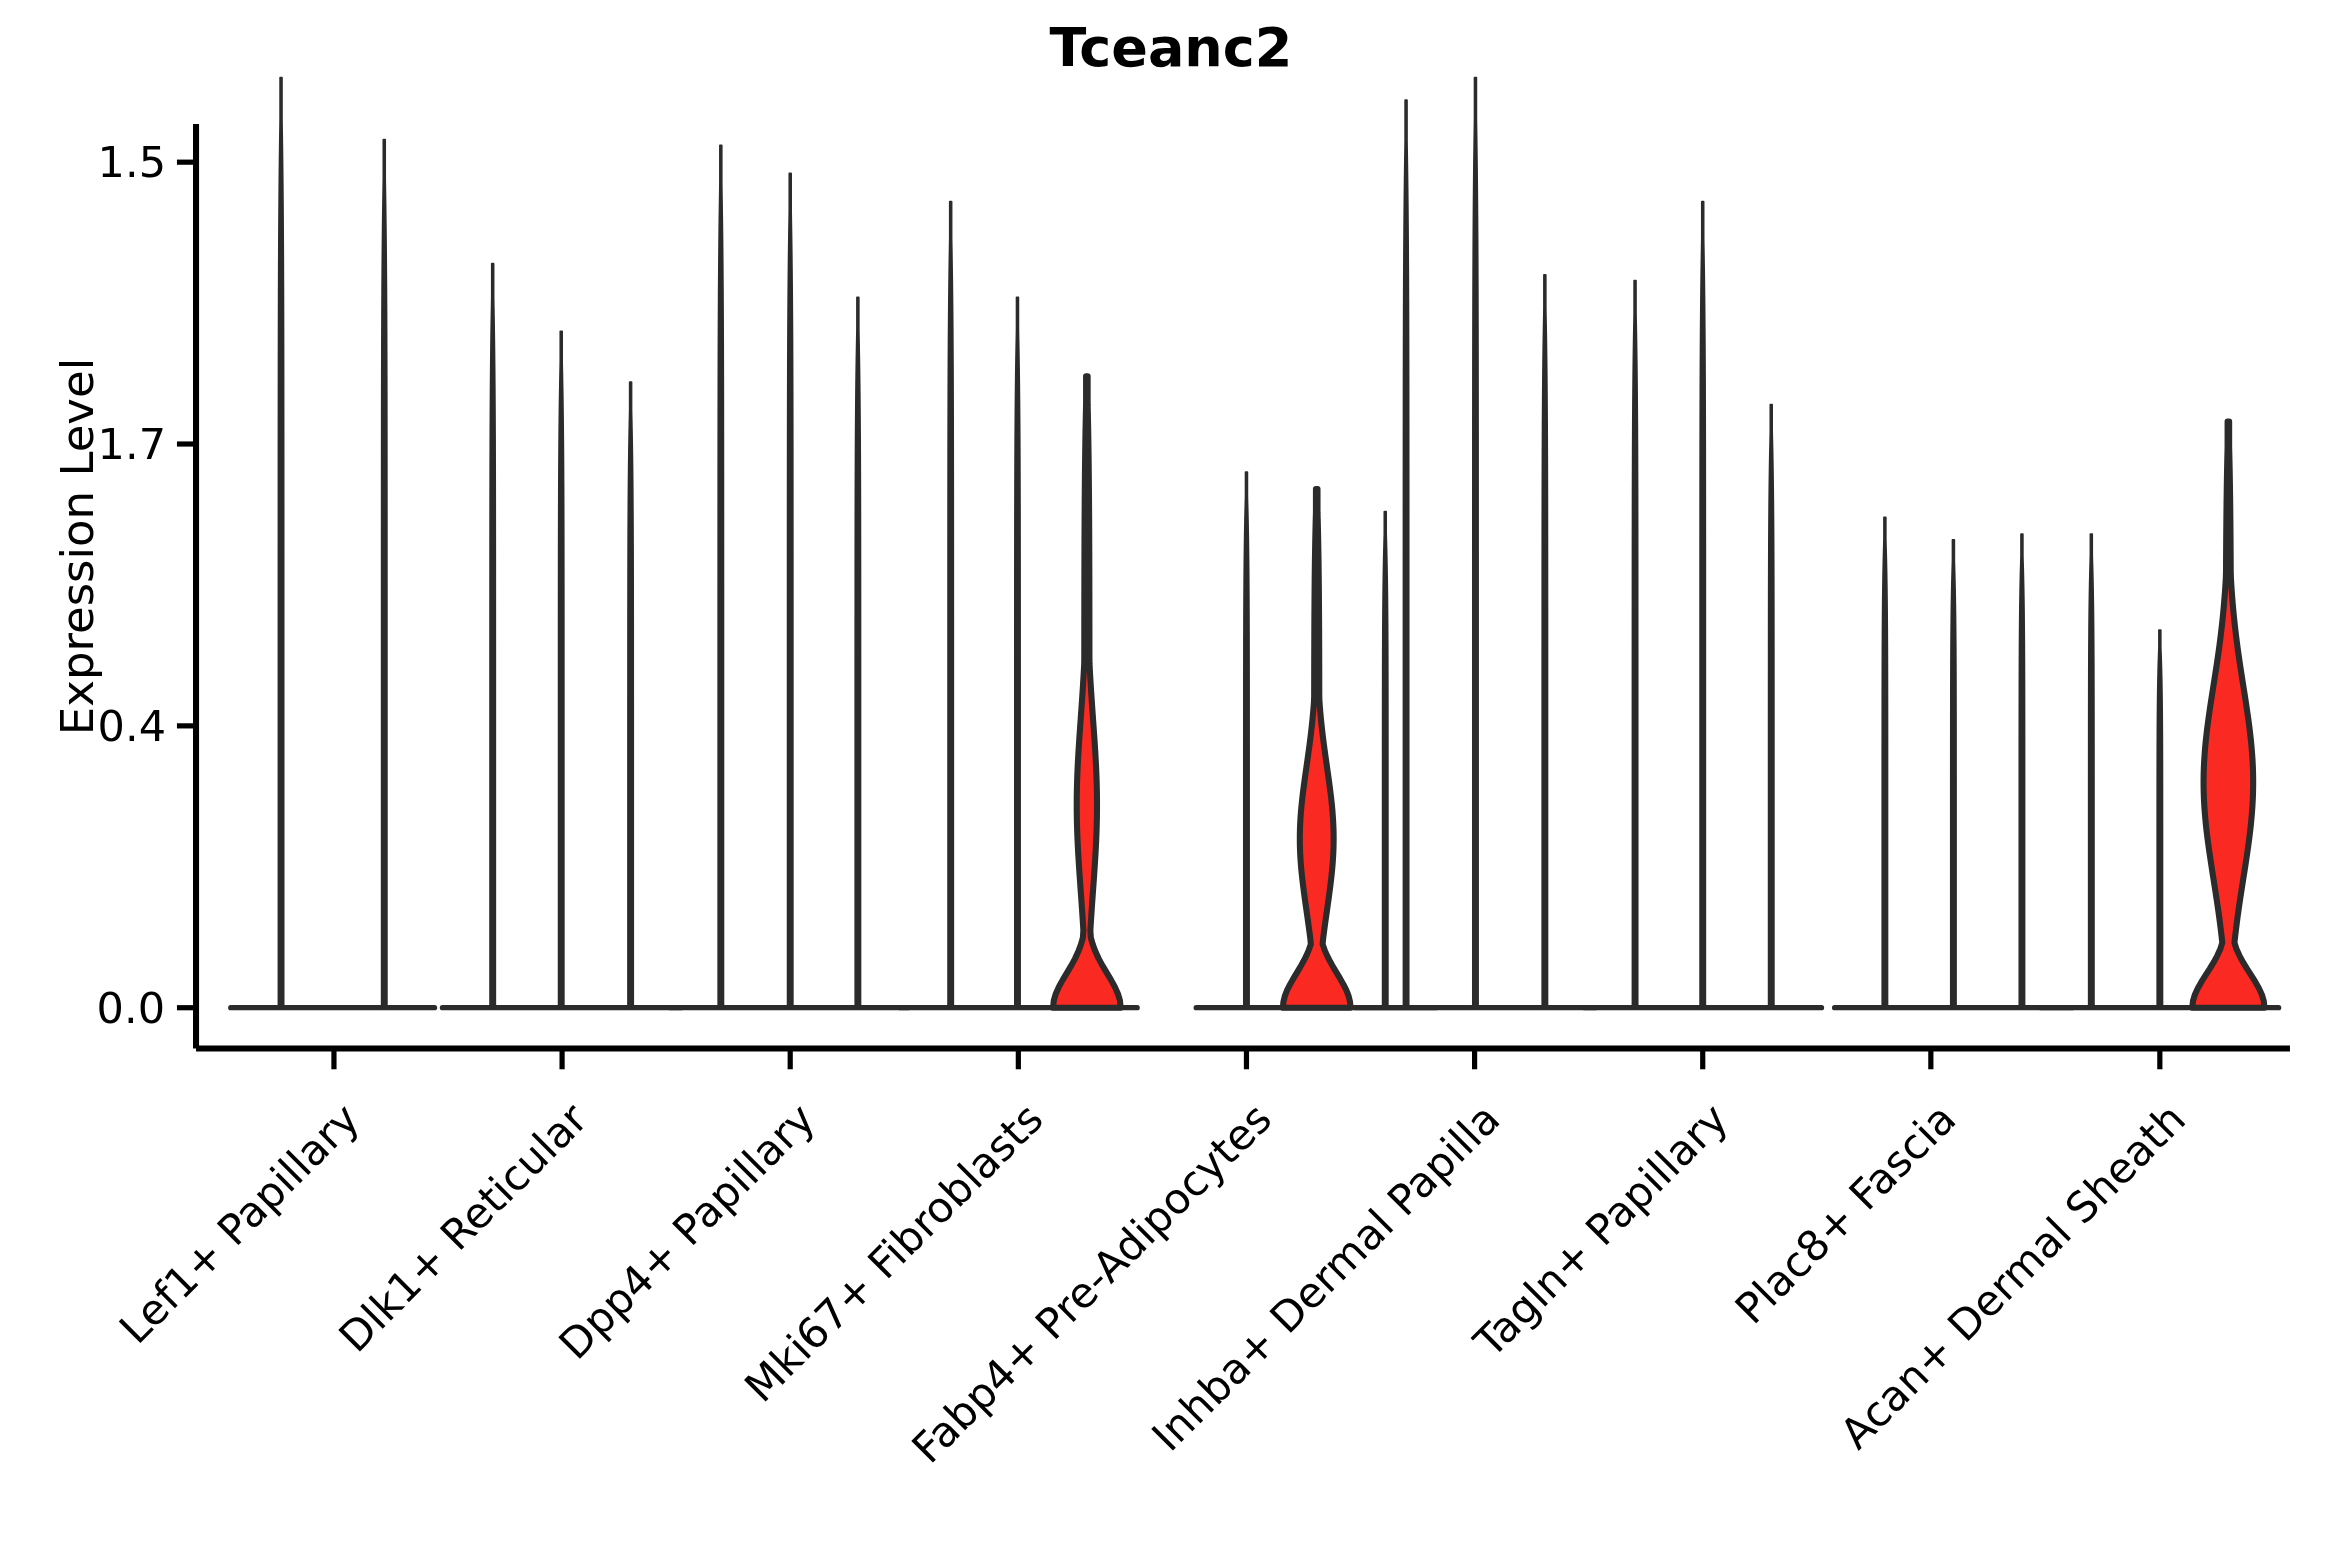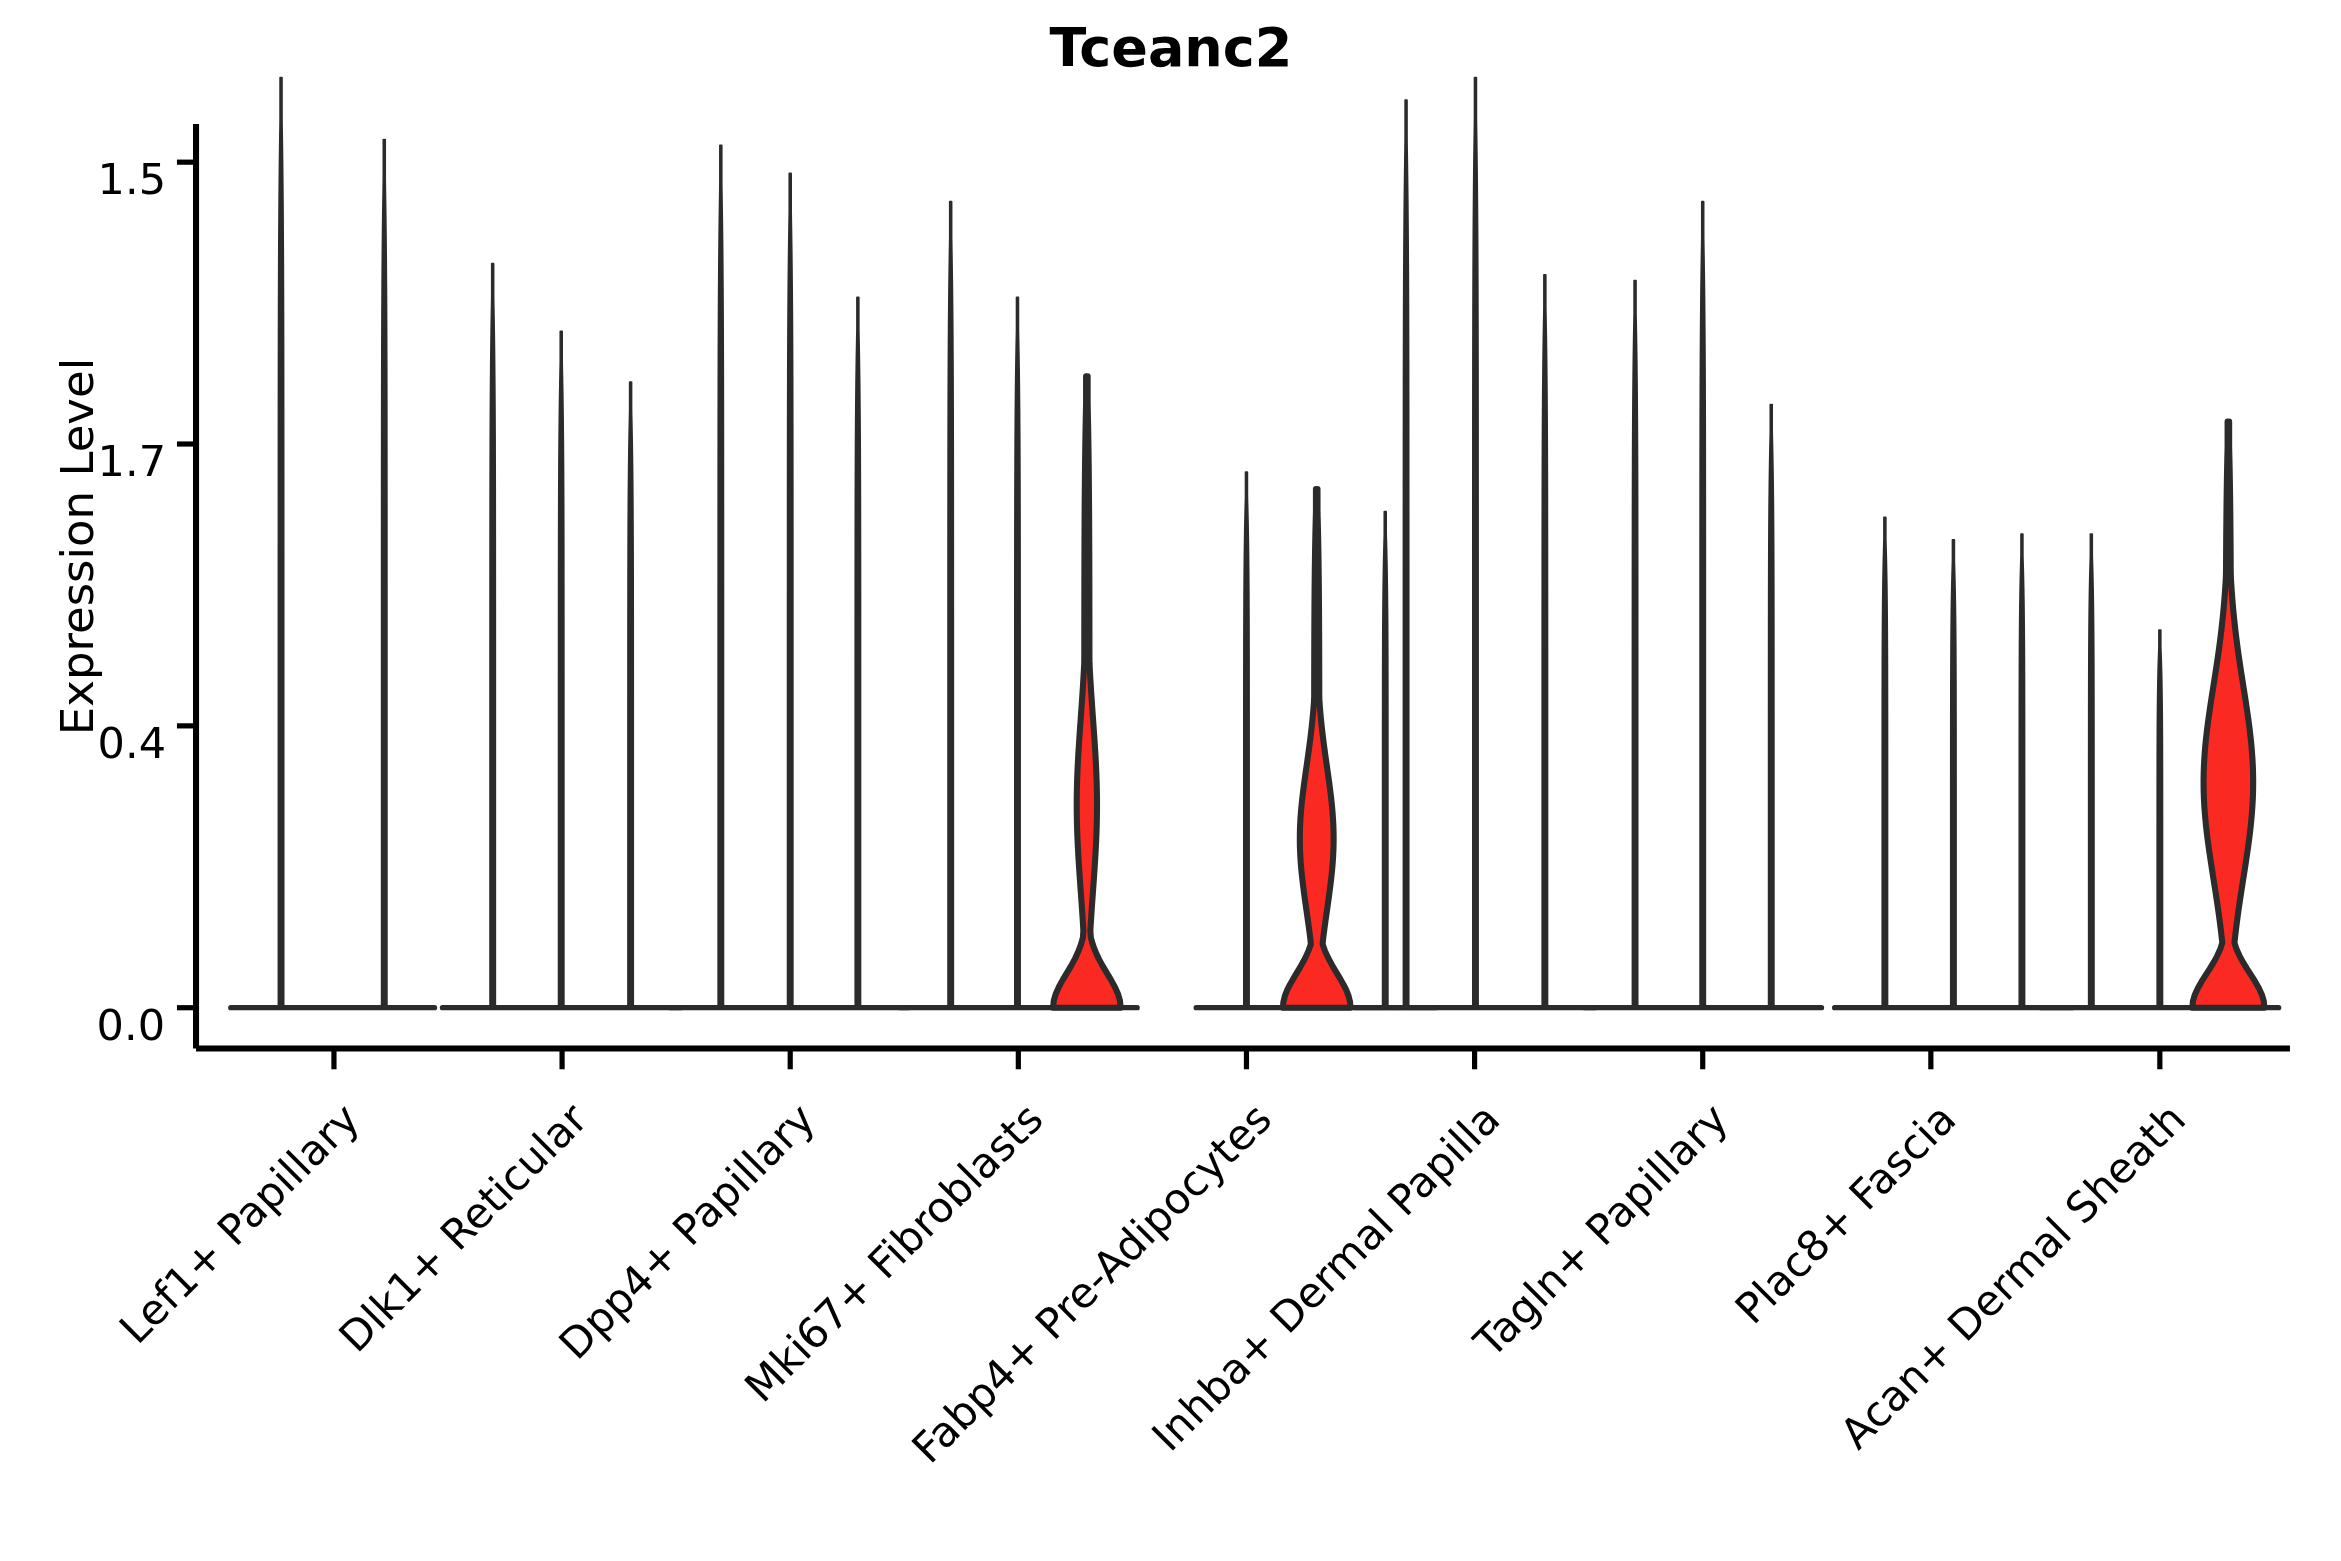--- a/index.html
+++ b/index.html
@@ -20,21 +20,20 @@
     transform: rotate(-90deg);
     transform-origin: 50% 50%;
     text-align:center; font-size:45px; color:#000;
     font-family:"DejaVu Sans", sans-serif;
   }
 
   .ytick-label {
     position:absolute; right:0; width:130px; text-align:right;
     font-size:43px; color:#000; font-family:"DejaVu Sans", sans-serif;
     transform: translateY(-50%);
-    margin-top: 17px;
   }
 
   .xtick-label {
     position:absolute;
     font-size:42px; color:#000; white-space:nowrap;
     font-family:"DejaVu Sans", sans-serif;
     transform-origin: right top;
     transform: rotate(-45deg);
     text-align:right;
   }

